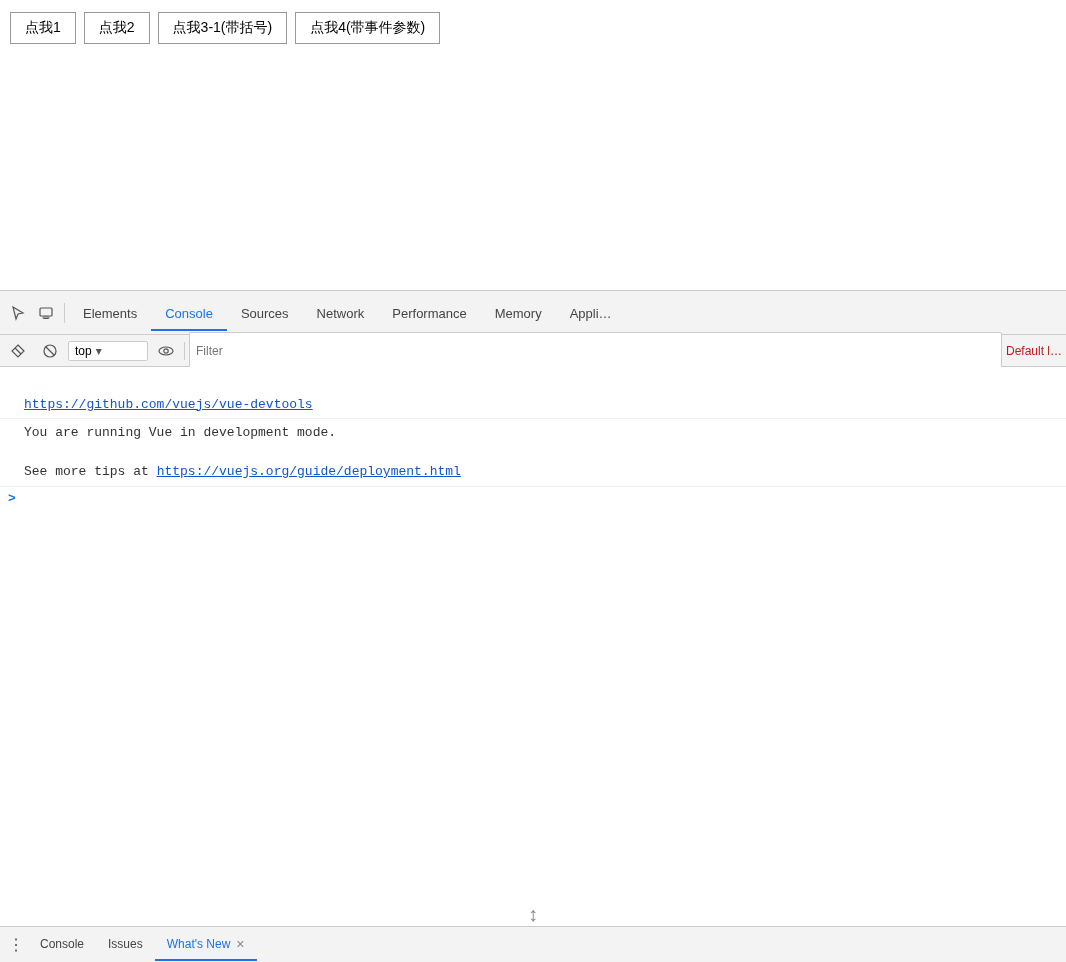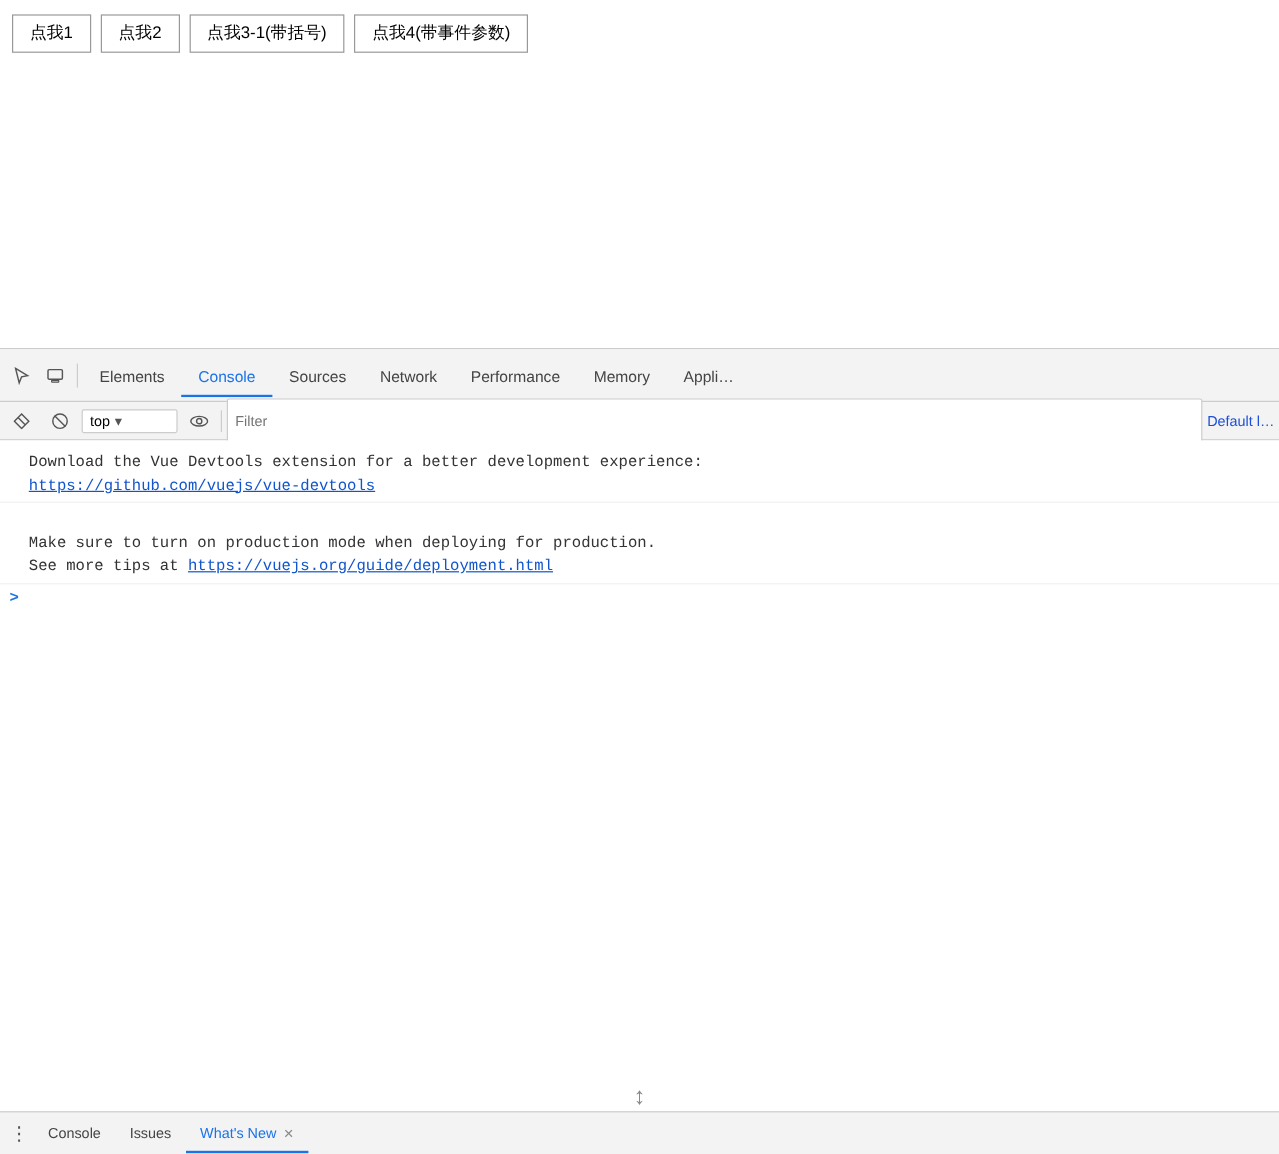--- a/index.html
+++ b/index.html
@@ -137,21 +137,21 @@
       border: 1px solid #ccc;
       border-radius: 2px;
       padding: 16px 6px;
       font-size: 12px;
       background: #fff;
       outline: none;
     }
 
     .console-default-label {
       font-size: 12px;
-      color: #1d4ed8;
+      color: #b91c1c;
       white-space: nowrap;
     }
 
     
     #console-content {
       flex: 1;
       overflow-y: auto;
       background: #fff;
       font-family: 'Consolas', 'Courier New', monospace;
       font-size: 13px;
@@ -305,26 +305,26 @@
         <circle cx="8" cy="8" r="2.2" stroke="#555" stroke-width="1.2"></circle>
       </svg>
     </button>
     <div style="width:1px;height:18px;background:#ccc;"></div>
     <input class="console-filter" type="text" placeholder="Filter" style="">
     <span class="console-default-label">Default l…</span>
   </div>
 
   <div id="console-content">
     <div class="console-message">
-      <span>Download the Vue Devtools extension for a better development experience:</span><br>
+      <br>
       <a href="#">https://github.com/vuejs/vue-devtools</a>
     </div>
     <div class="console-message">
+      <span>You are running Vue in development mode.</span><br>
       <br>
-      <span>Make sure to turn on production mode when deploying for production.</span><br>
       <span>See more tips at </span><a href="#">https://vuejs.org/guide/deployment.html</a>
     </div>
     <div class="console-prompt">
       <span class="console-prompt-chevron">&gt;</span>
     </div>
   </div>
 
   <div id="resize-handle">↕</div>
 
   <div id="bottom-drawer">

